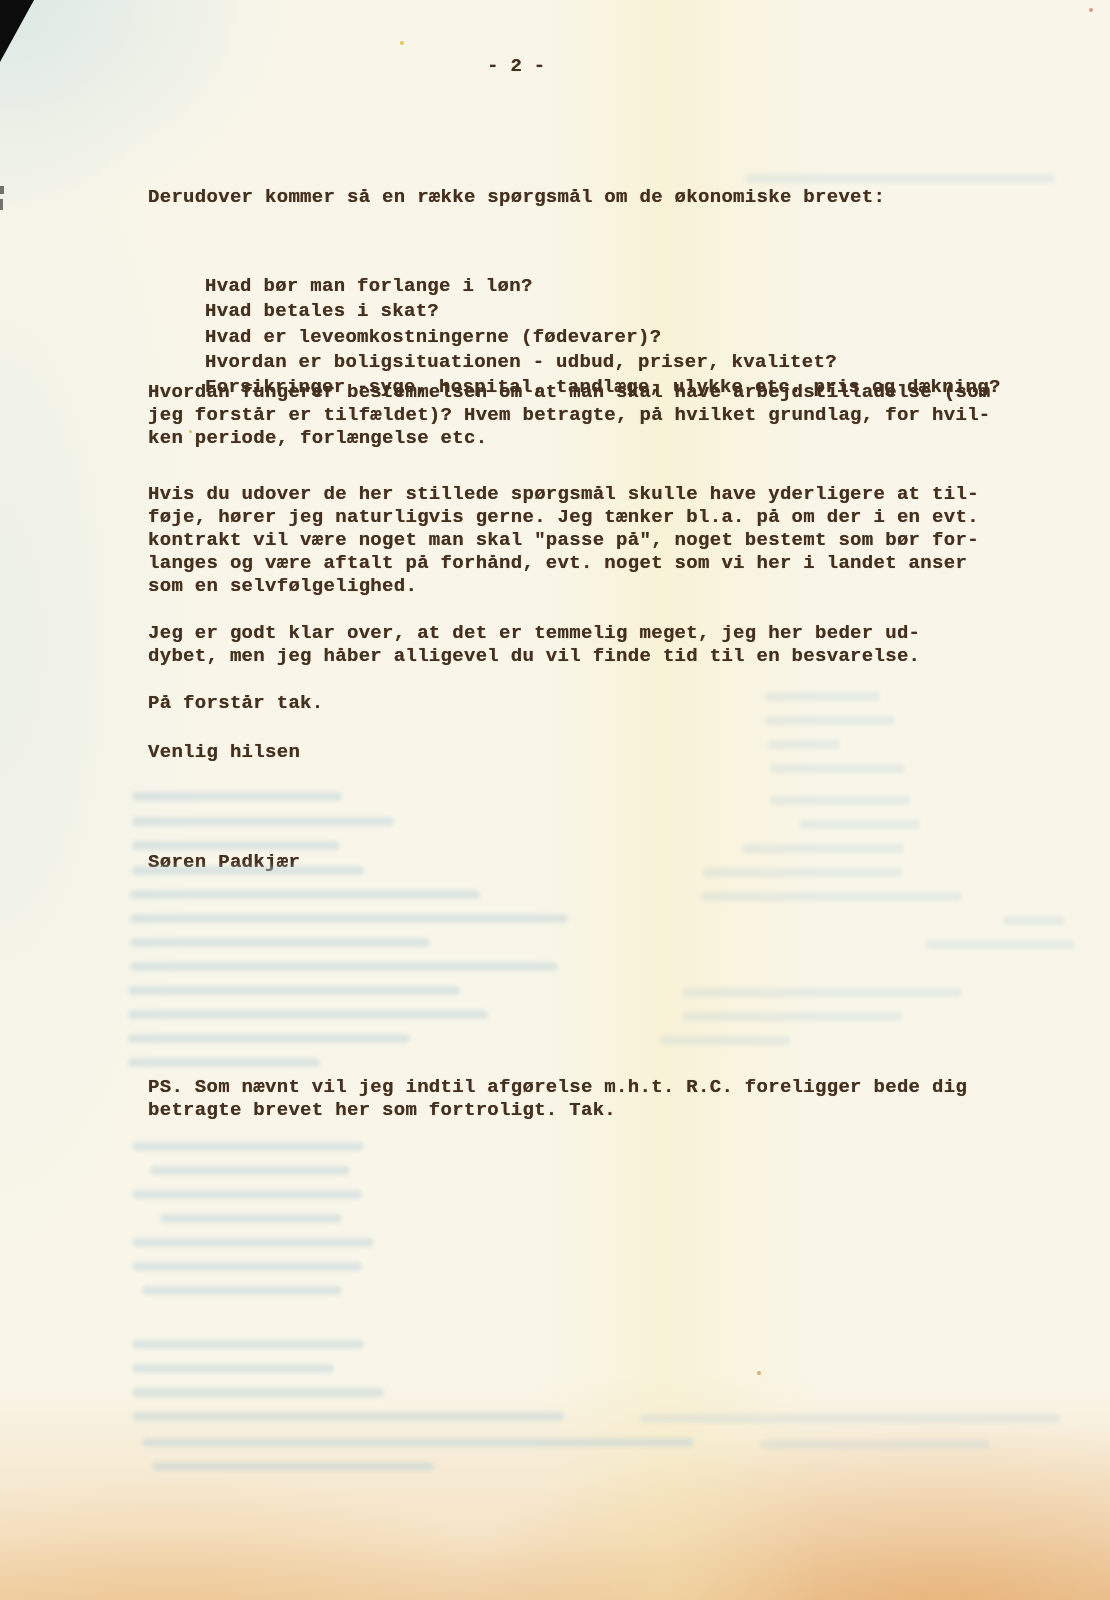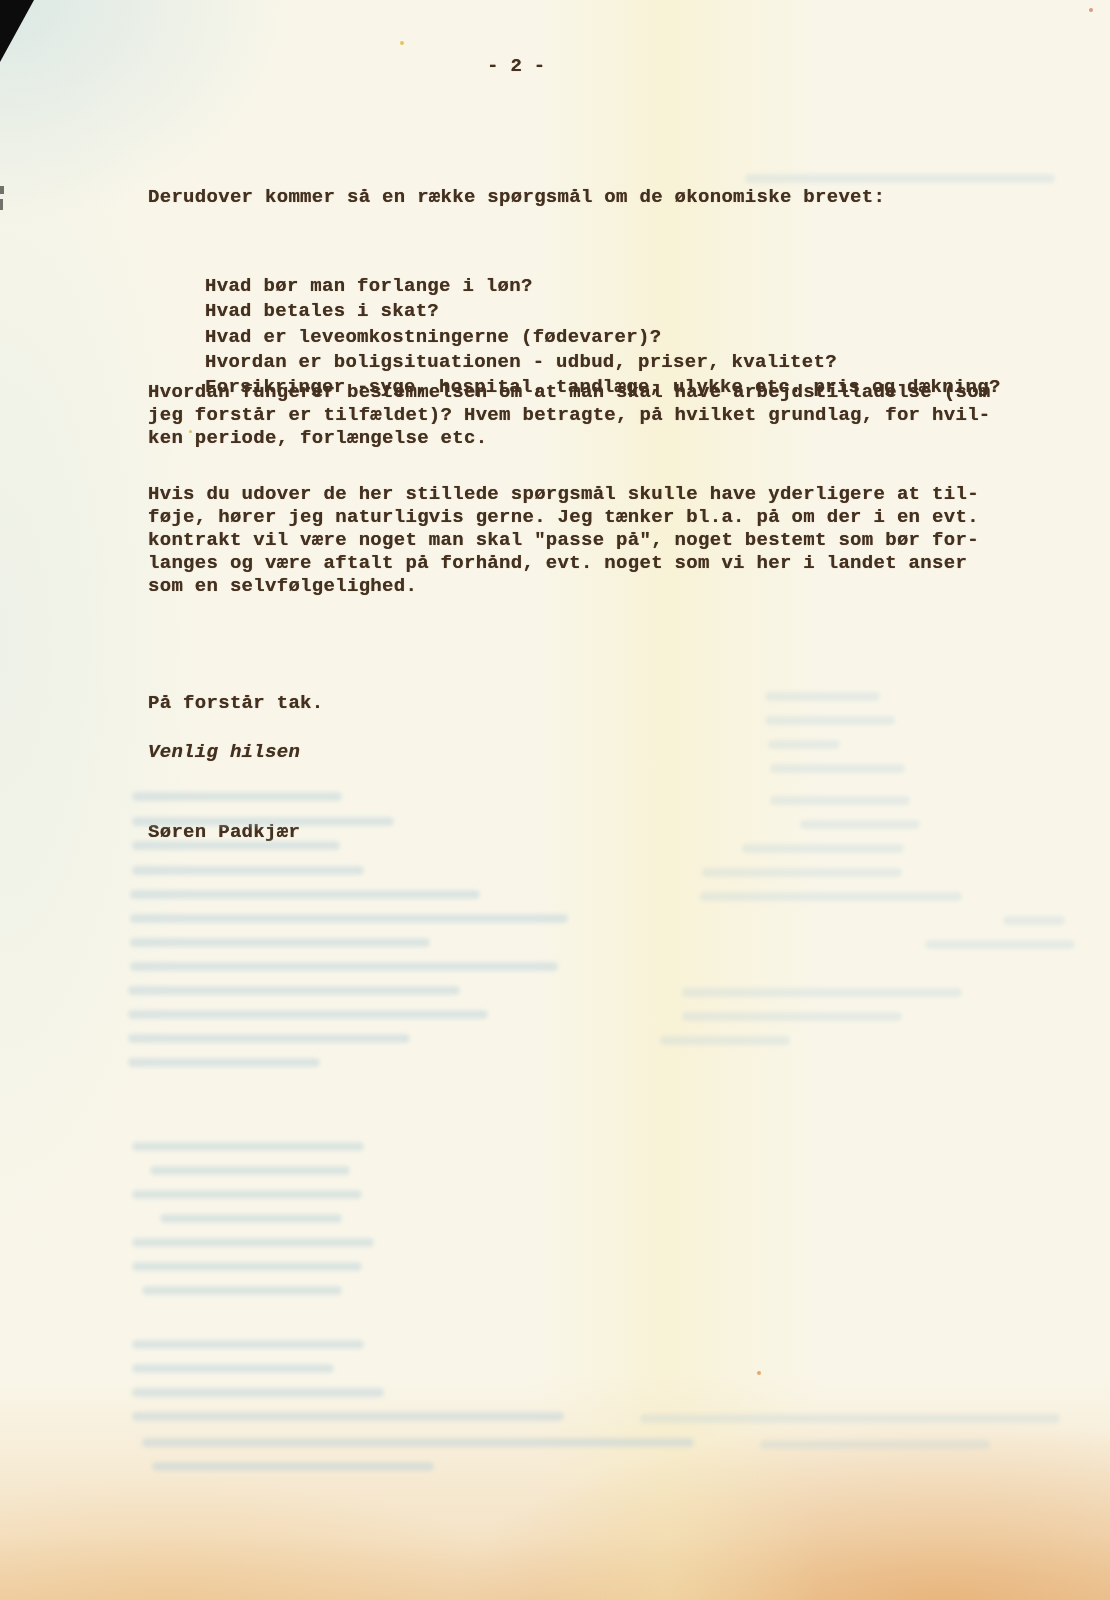--- a/index.html
+++ b/index.html
@@ -73,27 +73,31 @@
   <div class="txt lh23" style="left:148px;top:381px;">Hvordan fungerer bestemmelsen om at man skal have arbejdstilladelse (som
 jeg forstår er tilfældet)? Hvem betragte, på hvilket grundlag, for hvil-
 ken periode, forlængelse etc.</div>
 
   <div class="txt lh23" style="left:148px;top:483px;">Hvis du udover de her stillede spørgsmål skulle have yderligere at til-
 føje, hører jeg naturligvis gerne. Jeg tænker bl.a. på om der i en evt.
 kontrakt vil være noget man skal "passe på", noget bestemt som bør for-
 langes og være aftalt på forhånd, evt. noget som vi her i landet anser
 som en selvfølgelighed.</div>
 
+  <div class="txt lh23" style="left:148px;top:622px;">Jeg er godt klar over, at det er temmelig meget, jeg her beder ud-
+dybet, men jeg håber alligevel du vil finde tid til en besvarelse.</div>
 
   <div class="txt lh23" style="left:148px;top:692px;">På forstår tak.</div>
 
-  <div class="txt lh23" style="left:148px;top:741px;font-style:italic;">Venlig hilsen</div>
+  <div class="txt lh23" style="left:148px;top:741px;">Venlig hilsen</div>
 
-  <div class="txt lh23" style="left:148px;top:821px;">Søren Padkjær</div>
+  <div class="txt lh23" style="left:148px;top:851px;">Søren Padkjær</div>
 
+  <div class="txt lh23" style="left:148px;top:1076px;">PS. Som nævnt vil jeg indtil afgørelse m.h.t. R.C. foreligger bede dig
+betragte brevet her som fortroligt. Tak.</div>
 
   <div>
     <div class="bleed lt" style="top:174px;left:745px;width:310px;"></div>
 
     <div class="bleed lt" style="top:692px;left:765px;width:115px;"></div>
     <div class="bleed lt" style="top:716px;left:765px;width:130px;"></div>
     <div class="bleed lt" style="top:740px;left:768px;width:72px;"></div>
     <div class="bleed lt" style="top:764px;left:770px;width:135px;"></div>
 
     <div class="bleed" style="top:792px;left:132px;width:210px;"></div>

